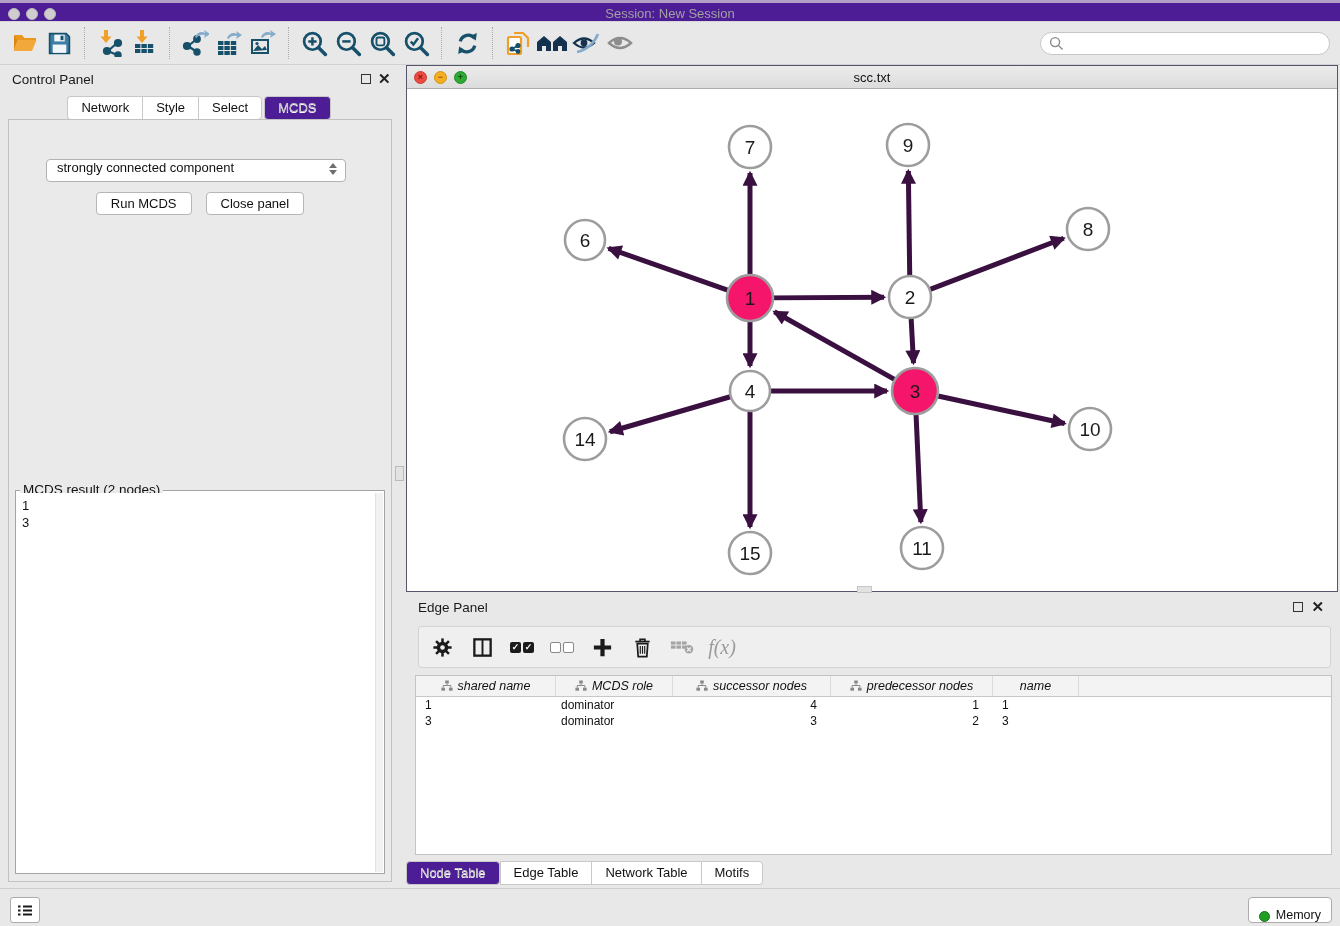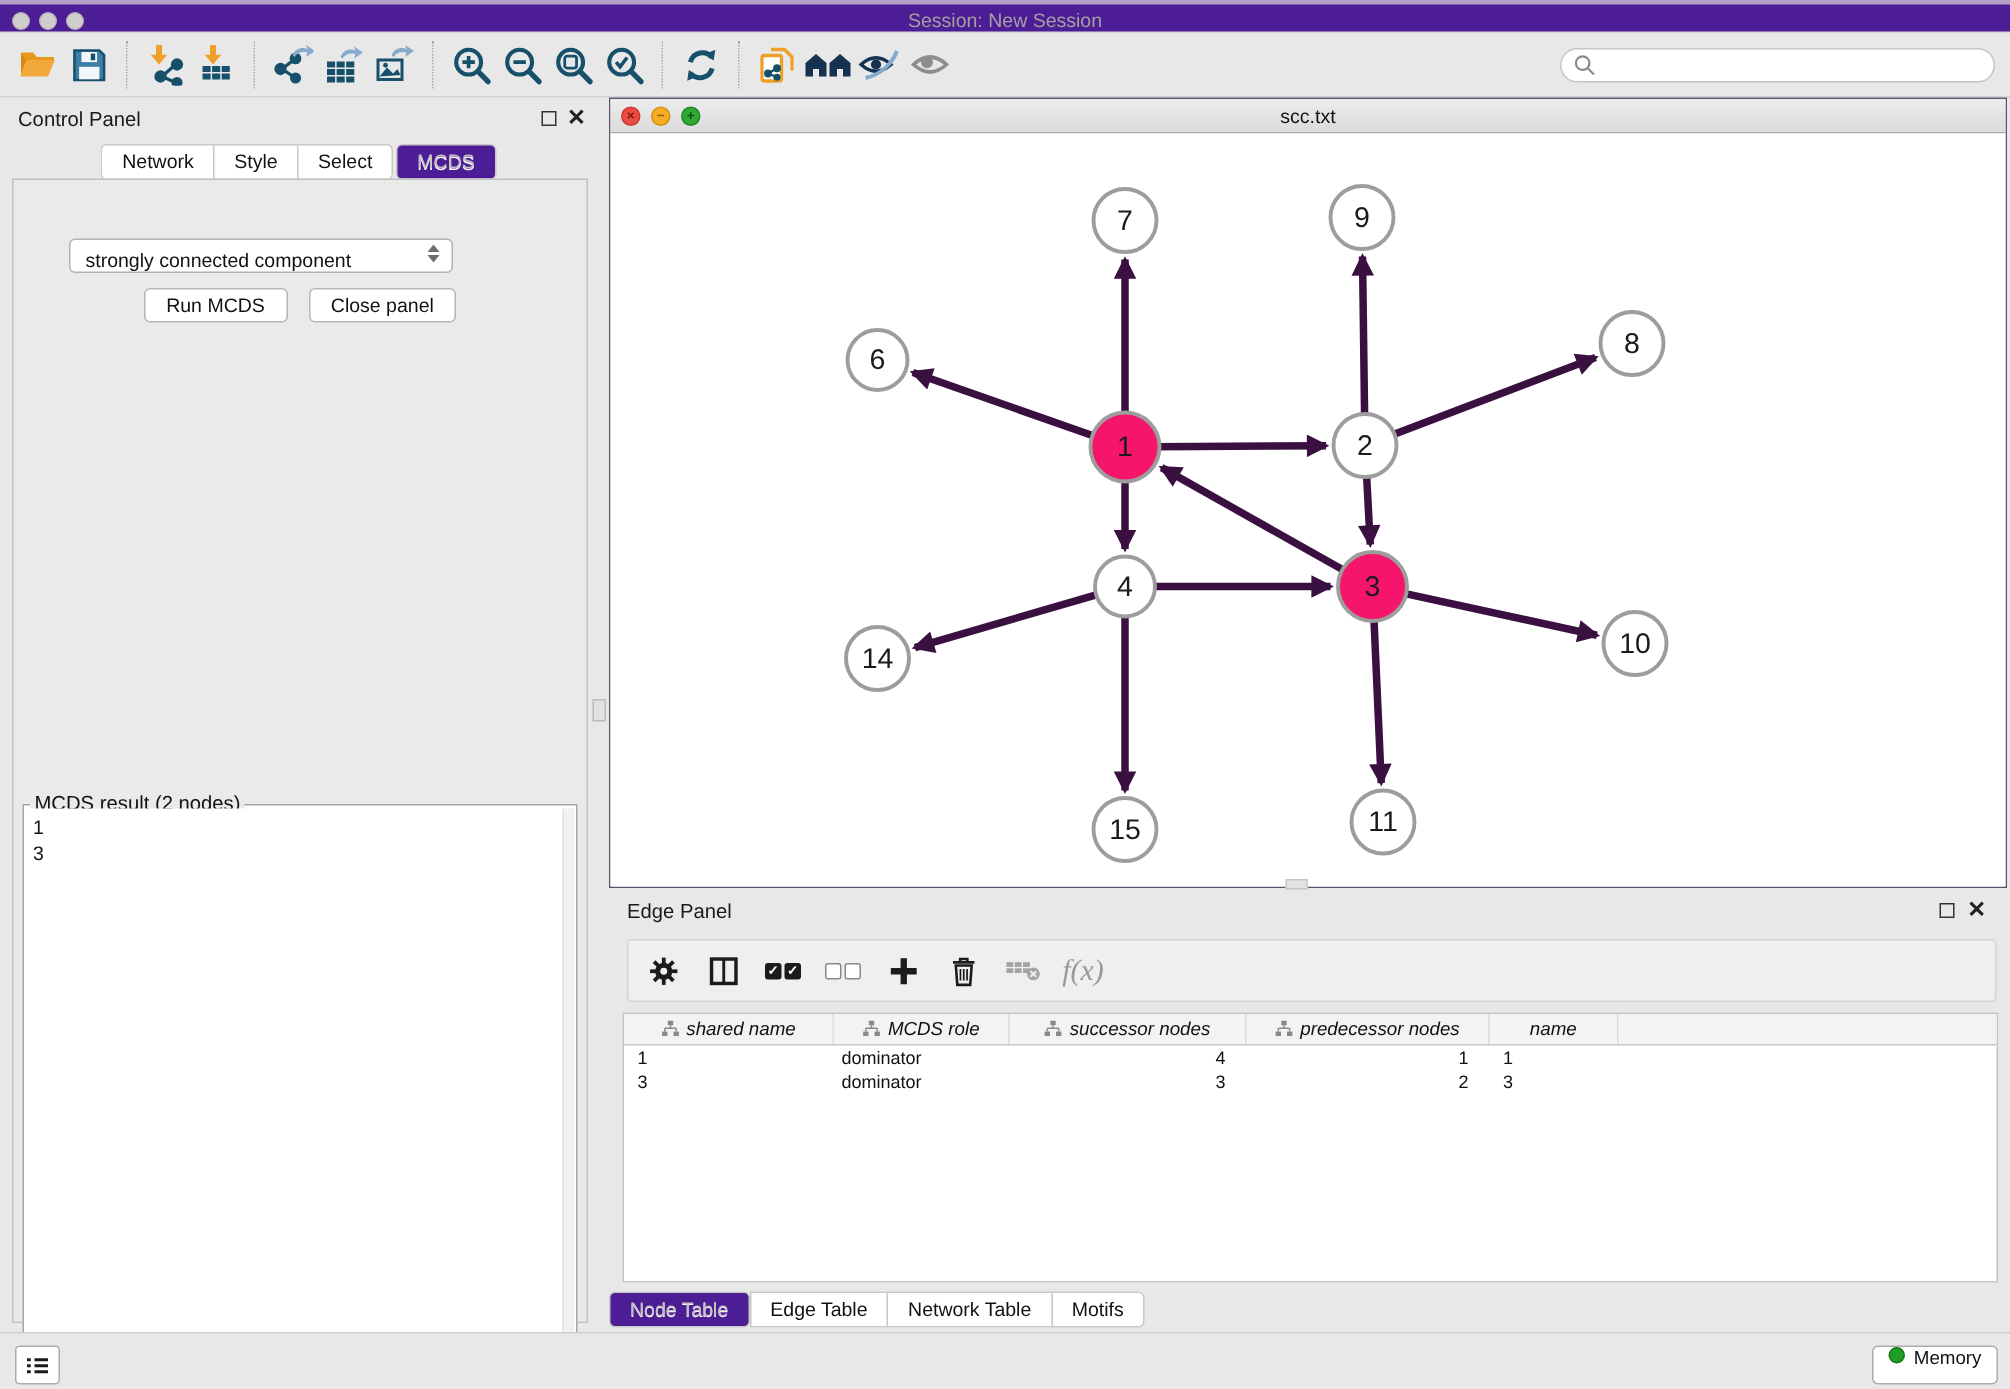--- a/index.html
+++ b/index.html
@@ -30,32 +30,32 @@
   .cp-tabs { position:absolute; left:0; top:96px; width:398px; display:flex; justify-content:center; }
   .tab { font-size:13px; padding:3px 13px 4px 13px; background:#FFFFFF; border:1px solid #C9C8C8;
     border-right:none; color:#111; }
   .tab:first-child { border-top-left-radius:4px; border-bottom-left-radius:4px; }
   .tab.last { border-right:1px solid #C9C8C8; border-top-right-radius:4px; border-bottom-right-radius:4px; }
   .tab.active { color:#C2C1C1; text-shadow:0 1px 0 #fff; background:#4c1d95;
     border-right:1px solid #C9C8C8; border-radius:4px; margin-left:2px; }
   .cp-body { position:absolute; left:8px; top:119px; width:384px; height:763px;
     background:#EBEAEA; border:1px solid #C2C1C1; }
   .opt-label { text-align:center; font-size:13px; margin-top:18px; color:#111; }
-  .dropdown { position:absolute; left:37px; top:39px; width:256px; height:23px; background:#FFF;
-    border:1px solid #B3B2B2; border-radius:4px; font-size:13px; display:flex; align-items:flex-end;
+  .dropdown { position:absolute; left:37px; top:39px; width:300px; height:23px; background:#FFF;
+    border:1px solid #B3B2B2; border-radius:4px; font-size:13px; display:flex; align-items:flex-start;
     padding-left:10px; color:#111; }
   .dd-arrows { position:absolute; right:8px; top:3px; display:flex; flex-direction:column; gap:2px; }
   .dd-arrows i { display:block; width:0; height:0; border-left:4px solid transparent; border-right:4px solid transparent; }
   .dd-up { border-bottom:5px solid #6E6E6E; }
   .dd-down { border-top:5px solid #6E6E6E; }
   .cp-buttons { position:absolute; left:0; top:72px; width:100%; display:flex; justify-content:center; gap:14px; }
   .btn { background:#FFF; border:1px solid #B7B6B6; border-radius:4px; font-size:13px;
     padding:3px 14px; color:#111; }
   .result-box { position:absolute; left:6px; top:370px; width:370px; height:384px;
-    border:1px solid #A5A4A4; background:#FFF;margin-top:46px; }
+    border:1px solid #A5A4A4; background:#FFF; }
   .result-legend { position:absolute; left:4px; top:-9px; background:#EBEAEA; padding:0 3px;
     font-size:13.5px; color:#111; }
   .result-text { position:absolute; left:0; top:2px; right:9px; bottom:0; background:#FFF;
     font-size:13px; line-height:17px; padding:4px 0 0 6px; color:#111; }
   .result-scrolltrack { position:absolute; right:1px; top:2px; width:8px; bottom:1px;
     background:#F3F2F2; border-left:1px solid #E4E3E3; }
 
   
   .vsplit-handle { position:absolute; left:395px; top:466px; width:9px; height:15px;
     background:#E3E2E2; border:1px solid #BBB; }
@@ -96,21 +96,21 @@
   .trow { display:flex; height:16px; font-size:12px; color:#111; align-items:center; }
   .td { padding:0; }
   .tp-tabs { position:absolute; left:0; bottom:3px; width:934px; display:flex; justify-content:flex-start; }
 
   
   .statusbar { position:absolute; left:0; top:888px; width:1340px; height:38px;
     background:#E9E8E8; border-top:1px solid #CECDCD; }
   .list-btn { position:absolute; left:10px; top:8px; width:30px; height:26px; background:#FFF;
     border:1px solid #ADACAC; border-radius:3px; display:flex; align-items:center; justify-content:center; }
   .memory-btn { position:absolute; right:8px; top:8px; height:26px; background:#FFF;
-    border:1px solid #ADACAC; border-radius:4px; display:flex; align-items:flex-start; gap:6px;
+    border:1px solid #ADACAC; border-radius:4px; display:flex; align-items:flex-end; gap:6px;
     padding:0 10px; font-size:12.5px; color:#111; }
   .mem-dot { width:11px; height:11px; border-radius:50%; background:#1F9E24; border:1px solid #157519; }
 
   svg text { font-family:"Liberation Sans", sans-serif; }
 </style>
 </head>
 <body>
 
 <div class="titlebar">
   <div class="traffic">

